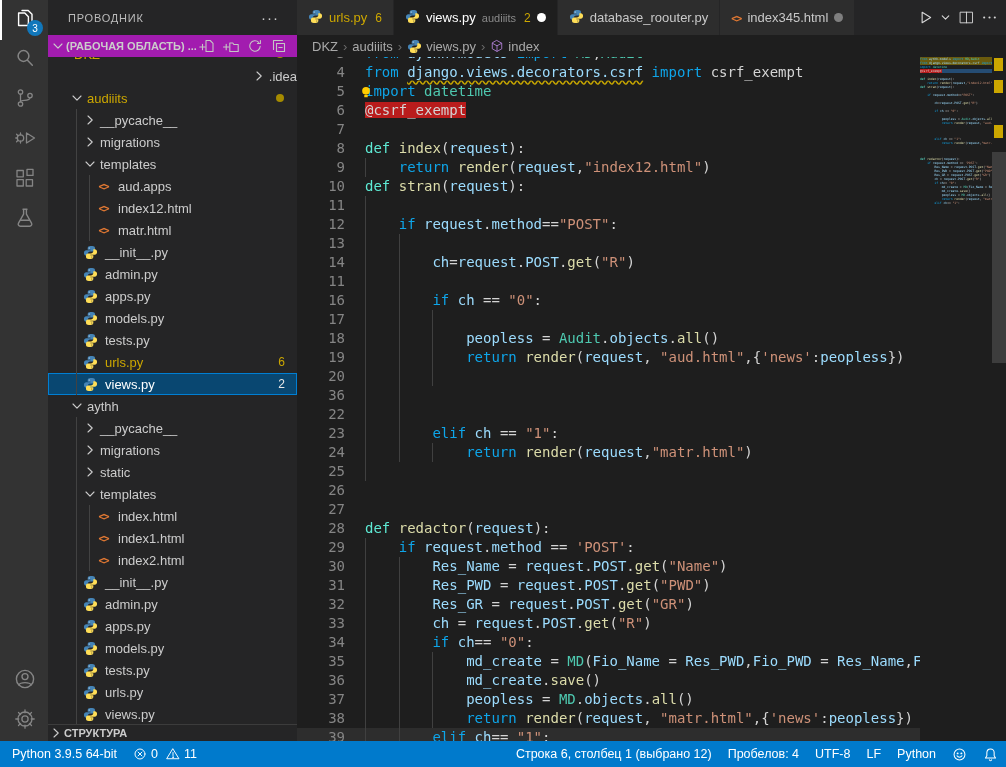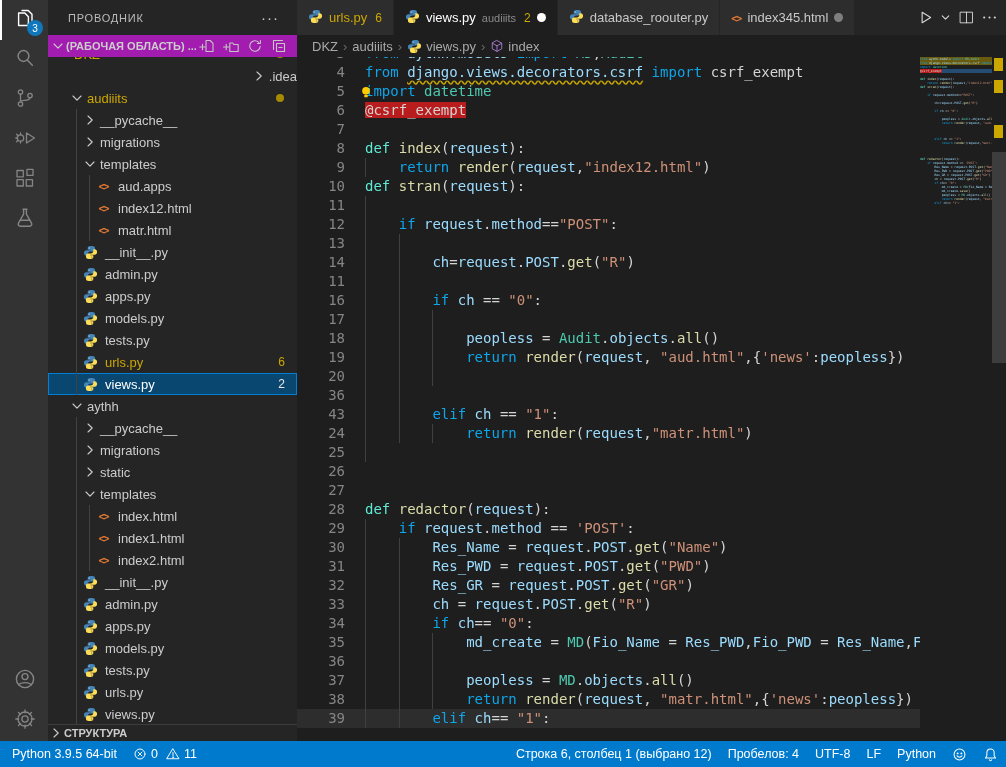--- a/index.html
+++ b/index.html
@@ -663,34 +663,35 @@
       <div class="cline"><div class="cguide" style="left: 68px;"></div><span class="ln">12</span><span class="ct"><span class="tk-pn">    </span><span class="tk-kw">if</span><span class="tk-pn"> </span><span class="tk-var">request</span><span class="tk-pn">.</span><span class="tk-var">method</span><span class="tk-pn">==</span><span class="tk-str">"POST"</span><span class="tk-pn">:</span></span></div>
       <div class="cline"><div class="cguide" style="left: 68px;"></div><div class="cguide" style="left: 101.72px;"></div><span class="ln">13</span><span class="ct"></span></div>
       <div class="cline"><div class="cguide" style="left: 68px;"></div><div class="cguide" style="left: 101.72px;"></div><span class="ln">14</span><span class="ct"><span class="tk-pn">        </span><span class="tk-var">ch</span><span class="tk-pn">=</span><span class="tk-var">request</span><span class="tk-pn">.</span><span class="tk-var">POST</span><span class="tk-pn">.</span><span class="tk-fn">get</span><span class="tk-pn">(</span><span class="tk-str">"R"</span><span class="tk-pn">)</span></span></div>
       <div class="cline"><div class="cguide" style="left: 68px;"></div><div class="cguide" style="left: 101.72px;"></div><span class="ln">11</span><span class="ct"></span></div>
       <div class="cline"><div class="cguide" style="left: 68px;"></div><div class="cguide" style="left: 101.72px;"></div><span class="ln">16</span><span class="ct"><span class="tk-pn">        </span><span class="tk-kw">if</span><span class="tk-pn"> </span><span class="tk-var">ch</span><span class="tk-pn"> == </span><span class="tk-str">"0"</span><span class="tk-pn">:</span></span></div>
       <div class="cline"><div class="cguide" style="left: 68px;"></div><div class="cguide" style="left: 101.72px;"></div><div class="cguide" style="left: 135.44px;"></div><span class="ln">17</span><span class="ct"></span></div>
       <div class="cline"><div class="cguide" style="left: 68px;"></div><div class="cguide" style="left: 101.72px;"></div><div class="cguide" style="left: 135.44px;"></div><span class="ln">18</span><span class="ct"><span class="tk-pn">            </span><span class="tk-var">peopless</span><span class="tk-pn"> = </span><span class="tk-cls">Audit</span><span class="tk-pn">.</span><span class="tk-var">objects</span><span class="tk-pn">.</span><span class="tk-fn">all</span><span class="tk-pn">()</span></span></div>
       <div class="cline"><div class="cguide" style="left: 68px;"></div><div class="cguide" style="left: 101.72px;"></div><div class="cguide" style="left: 135.44px;"></div><span class="ln">19</span><span class="ct"><span class="tk-pn">            </span><span class="tk-kw">return</span><span class="tk-pn"> </span><span class="tk-fn">render</span><span class="tk-pn">(</span><span class="tk-var">request</span><span class="tk-pn">, </span><span class="tk-str">"aud.html"</span><span class="tk-pn">,{</span><span class="tk-str">'news'</span><span class="tk-pn">:</span><span class="tk-var">peopless</span><span class="tk-pn">})</span></span></div>
       <div class="cline"><div class="cguide" style="left: 68px;"></div><div class="cguide" style="left: 101.72px;"></div><div class="cguide" style="left: 135.44px;"></div><span class="ln">20</span><span class="ct"></span></div>
       <div class="cline"><div class="cguide" style="left: 68px;"></div><div class="cguide" style="left: 101.72px;"></div><span class="ln">36</span><span class="ct"></span></div>
-      <div class="cline"><div class="cguide" style="left: 68px;"></div><div class="cguide" style="left: 101.72px;"></div><span class="ln">43</span><span class="ct"><span class="tk-pn">        </span><span class="tk-kw">elif</span><span class="tk-pn"> </span><span class="tk-var">ch</span><span class="tk-pn"> == </span><span class="tk-str">"1"</span><span class="tk-pn">:</span></span></div>
+      <div class="cline"><div class="cguide" style="left: 68px;"></div><div class="cguide" style="left: 101.72px;"></div><span class="ln">22</span><span class="ct"></span></div>
+      <div class="cline"><div class="cguide" style="left: 68px;"></div><div class="cguide" style="left: 101.72px;"></div><span class="ln">23</span><span class="ct"><span class="tk-pn">        </span><span class="tk-kw">elif</span><span class="tk-pn"> </span><span class="tk-var">ch</span><span class="tk-pn"> == </span><span class="tk-str">"1"</span><span class="tk-pn">:</span></span></div>
       <div class="cline"><div class="cguide" style="left: 68px;"></div><div class="cguide" style="left: 101.72px;"></div><div class="cguide" style="left: 135.44px;"></div><span class="ln">24</span><span class="ct"><span class="tk-pn">            </span><span class="tk-kw">return</span><span class="tk-pn"> </span><span class="tk-fn">render</span><span class="tk-pn">(</span><span class="tk-var">request</span><span class="tk-pn">,</span><span class="tk-str">"matr.html"</span><span class="tk-pn">)</span></span></div>
       <div class="cline"><div class="cguide" style="left: 68px;"></div><span class="ln">25</span><span class="ct"></span></div>
       <div class="cline"><span class="ln">26</span><span class="ct"></span></div>
       <div class="cline"><span class="ln">27</span><span class="ct"></span></div>
       <div class="cline"><span class="ln">28</span><span class="ct"><span class="tk-def">def</span><span class="tk-pn"> </span><span class="tk-fn">redactor</span><span class="tk-pn">(</span><span class="tk-var">request</span><span class="tk-pn">):</span></span></div>
       <div class="cline"><div class="cguide" style="left: 68px;"></div><span class="ln">29</span><span class="ct"><span class="tk-pn">    </span><span class="tk-kw">if</span><span class="tk-pn"> </span><span class="tk-var">request</span><span class="tk-pn">.</span><span class="tk-var">method</span><span class="tk-pn"> == </span><span class="tk-str">'POST'</span><span class="tk-pn">:</span></span></div>
       <div class="cline"><div class="cguide" style="left: 68px;"></div><div class="cguide" style="left: 101.72px;"></div><span class="ln">30</span><span class="ct"><span class="tk-pn">        </span><span class="tk-var">Res_Name</span><span class="tk-pn"> = </span><span class="tk-var">request</span><span class="tk-pn">.</span><span class="tk-var">POST</span><span class="tk-pn">.</span><span class="tk-fn">get</span><span class="tk-pn">(</span><span class="tk-str">"Name"</span><span class="tk-pn">)</span></span></div>
       <div class="cline"><div class="cguide" style="left: 68px;"></div><div class="cguide" style="left: 101.72px;"></div><span class="ln">31</span><span class="ct"><span class="tk-pn">        </span><span class="tk-var">Res_PWD</span><span class="tk-pn"> = </span><span class="tk-var">request</span><span class="tk-pn">.</span><span class="tk-var">POST</span><span class="tk-pn">.</span><span class="tk-fn">get</span><span class="tk-pn">(</span><span class="tk-str">"PWD"</span><span class="tk-pn">)</span></span></div>
       <div class="cline"><div class="cguide" style="left: 68px;"></div><div class="cguide" style="left: 101.72px;"></div><span class="ln">32</span><span class="ct"><span class="tk-pn">        </span><span class="tk-var">Res_GR</span><span class="tk-pn"> = </span><span class="tk-var">request</span><span class="tk-pn">.</span><span class="tk-var">POST</span><span class="tk-pn">.</span><span class="tk-fn">get</span><span class="tk-pn">(</span><span class="tk-str">"GR"</span><span class="tk-pn">)</span></span></div>
       <div class="cline"><div class="cguide" style="left: 68px;"></div><div class="cguide" style="left: 101.72px;"></div><span class="ln">33</span><span class="ct"><span class="tk-pn">        </span><span class="tk-var">ch</span><span class="tk-pn"> = </span><span class="tk-var">request</span><span class="tk-pn">.</span><span class="tk-var">POST</span><span class="tk-pn">.</span><span class="tk-fn">get</span><span class="tk-pn">(</span><span class="tk-str">"R"</span><span class="tk-pn">)</span></span></div>
       <div class="cline"><div class="cguide" style="left: 68px;"></div><div class="cguide" style="left: 101.72px;"></div><span class="ln">34</span><span class="ct"><span class="tk-pn">        </span><span class="tk-kw">if</span><span class="tk-pn"> </span><span class="tk-var">ch</span><span class="tk-pn">== </span><span class="tk-str">"0"</span><span class="tk-pn">:</span></span></div>
       <div class="cline"><div class="cguide" style="left: 68px;"></div><div class="cguide" style="left: 101.72px;"></div><div class="cguide" style="left: 135.44px;"></div><span class="ln">35</span><span class="ct"><span class="tk-pn">            </span><span class="tk-var">md_create</span><span class="tk-pn"> = </span><span class="tk-cls">MD</span><span class="tk-pn">(</span><span class="tk-var">Fio_Name</span><span class="tk-pn"> = </span><span class="tk-var">Res_PWD</span><span class="tk-pn">,</span><span class="tk-var">Fio_PWD</span><span class="tk-pn"> = </span><span class="tk-var">Res_Name</span><span class="tk-pn">,</span><span class="tk-var">F</span></span></div>
-      <div class="cline"><div class="cguide" style="left: 68px;"></div><div class="cguide" style="left: 101.72px;"></div><div class="cguide" style="left: 135.44px;"></div><span class="ln">36</span></div>
+      <div class="cline"><div class="cguide" style="left: 68px;"></div><div class="cguide" style="left: 101.72px;"></div><div class="cguide" style="left: 135.44px;"></div><span class="ln">36</span><span class="ct"><span class="tk-pn">            </span><span class="tk-var">md_create</span><span class="tk-pn">.</span><span class="tk-fn">save</span><span class="tk-pn">()</span></span></div>
       <div class="cline"><div class="cguide" style="left: 68px;"></div><div class="cguide" style="left: 101.72px;"></div><div class="cguide" style="left: 135.44px;"></div><span class="ln">37</span><span class="ct"><span class="tk-pn">            </span><span class="tk-var">peopless</span><span class="tk-pn"> = </span><span class="tk-cls">MD</span><span class="tk-pn">.</span><span class="tk-var">objects</span><span class="tk-pn">.</span><span class="tk-fn">all</span><span class="tk-pn">()</span></span></div>
       <div class="cline"><div class="cguide" style="left: 68px;"></div><div class="cguide" style="left: 101.72px;"></div><div class="cguide" style="left: 135.44px;"></div><span class="ln">38</span><span class="ct"><span class="tk-pn">            </span><span class="tk-kw">return</span><span class="tk-pn"> </span><span class="tk-fn">render</span><span class="tk-pn">(</span><span class="tk-var">request</span><span class="tk-pn">, </span><span class="tk-str">"matr.html"</span><span class="tk-pn">,{</span><span class="tk-str">'news'</span><span class="tk-pn">:</span><span class="tk-var">peopless</span><span class="tk-pn">})</span></span></div>
       <div class="cline hl"><div class="cguide" style="left: 68px;"></div><div class="cguide" style="left: 101.72px;"></div><span class="ln">39</span><span class="ct"><span class="tk-pn">        </span><span class="tk-kw">elif</span><span class="tk-pn"> </span><span class="tk-var">ch</span><span class="tk-pn">== </span><span class="tk-str">"1"</span><span class="tk-pn">:</span></span></div>
     </div>
   <div class="minimap" id="minimap">
       <div class="mline mwarn"><span class="tk-kw">from </span><span class="tk-mod">aythh.models</span><span class="tk-pn"> </span><span class="tk-kw">import</span><span class="tk-pn"> </span><span class="tk-cls">MD</span><span class="tk-pn">,</span><span class="tk-cls">Audit</span></div>
       <div class="mline mwarn"><span class="tk-kw">from </span><span class="tk-mod tk-sq">django.views.decorators.csrf</span><span class="tk-pn"> </span><span class="tk-kw">import</span></div>
       <div class="mline"><span class="tk-kw">import</span><span class="tk-pn"> </span><span class="tk-cls">datetime</span></div>
       <div class="mline msel"><span class="tk-plain tk-sel">@csrf_exempt</span></div>
       <div class="mline"></div>

